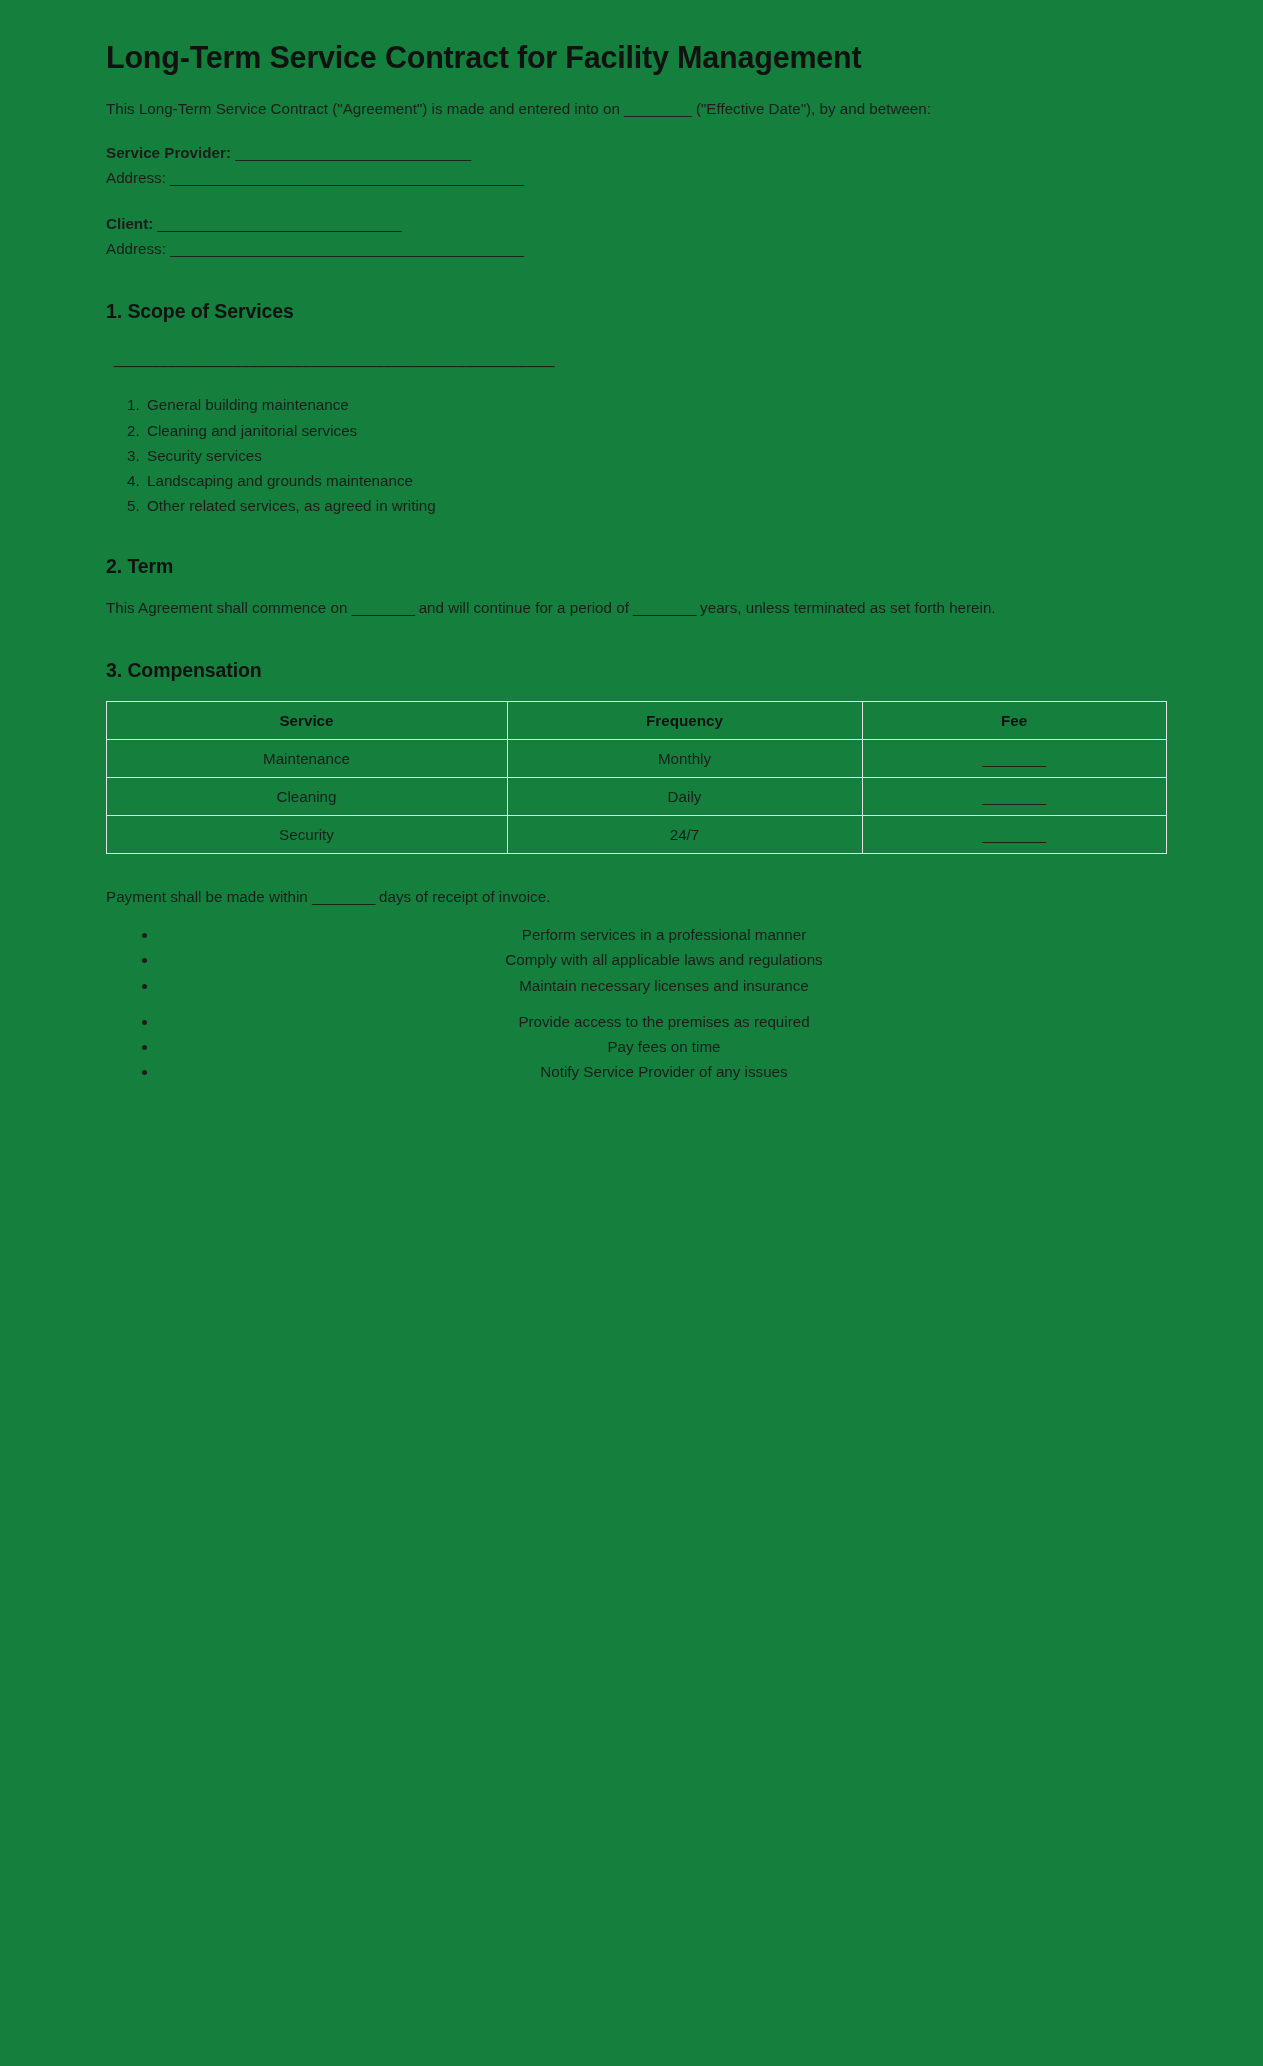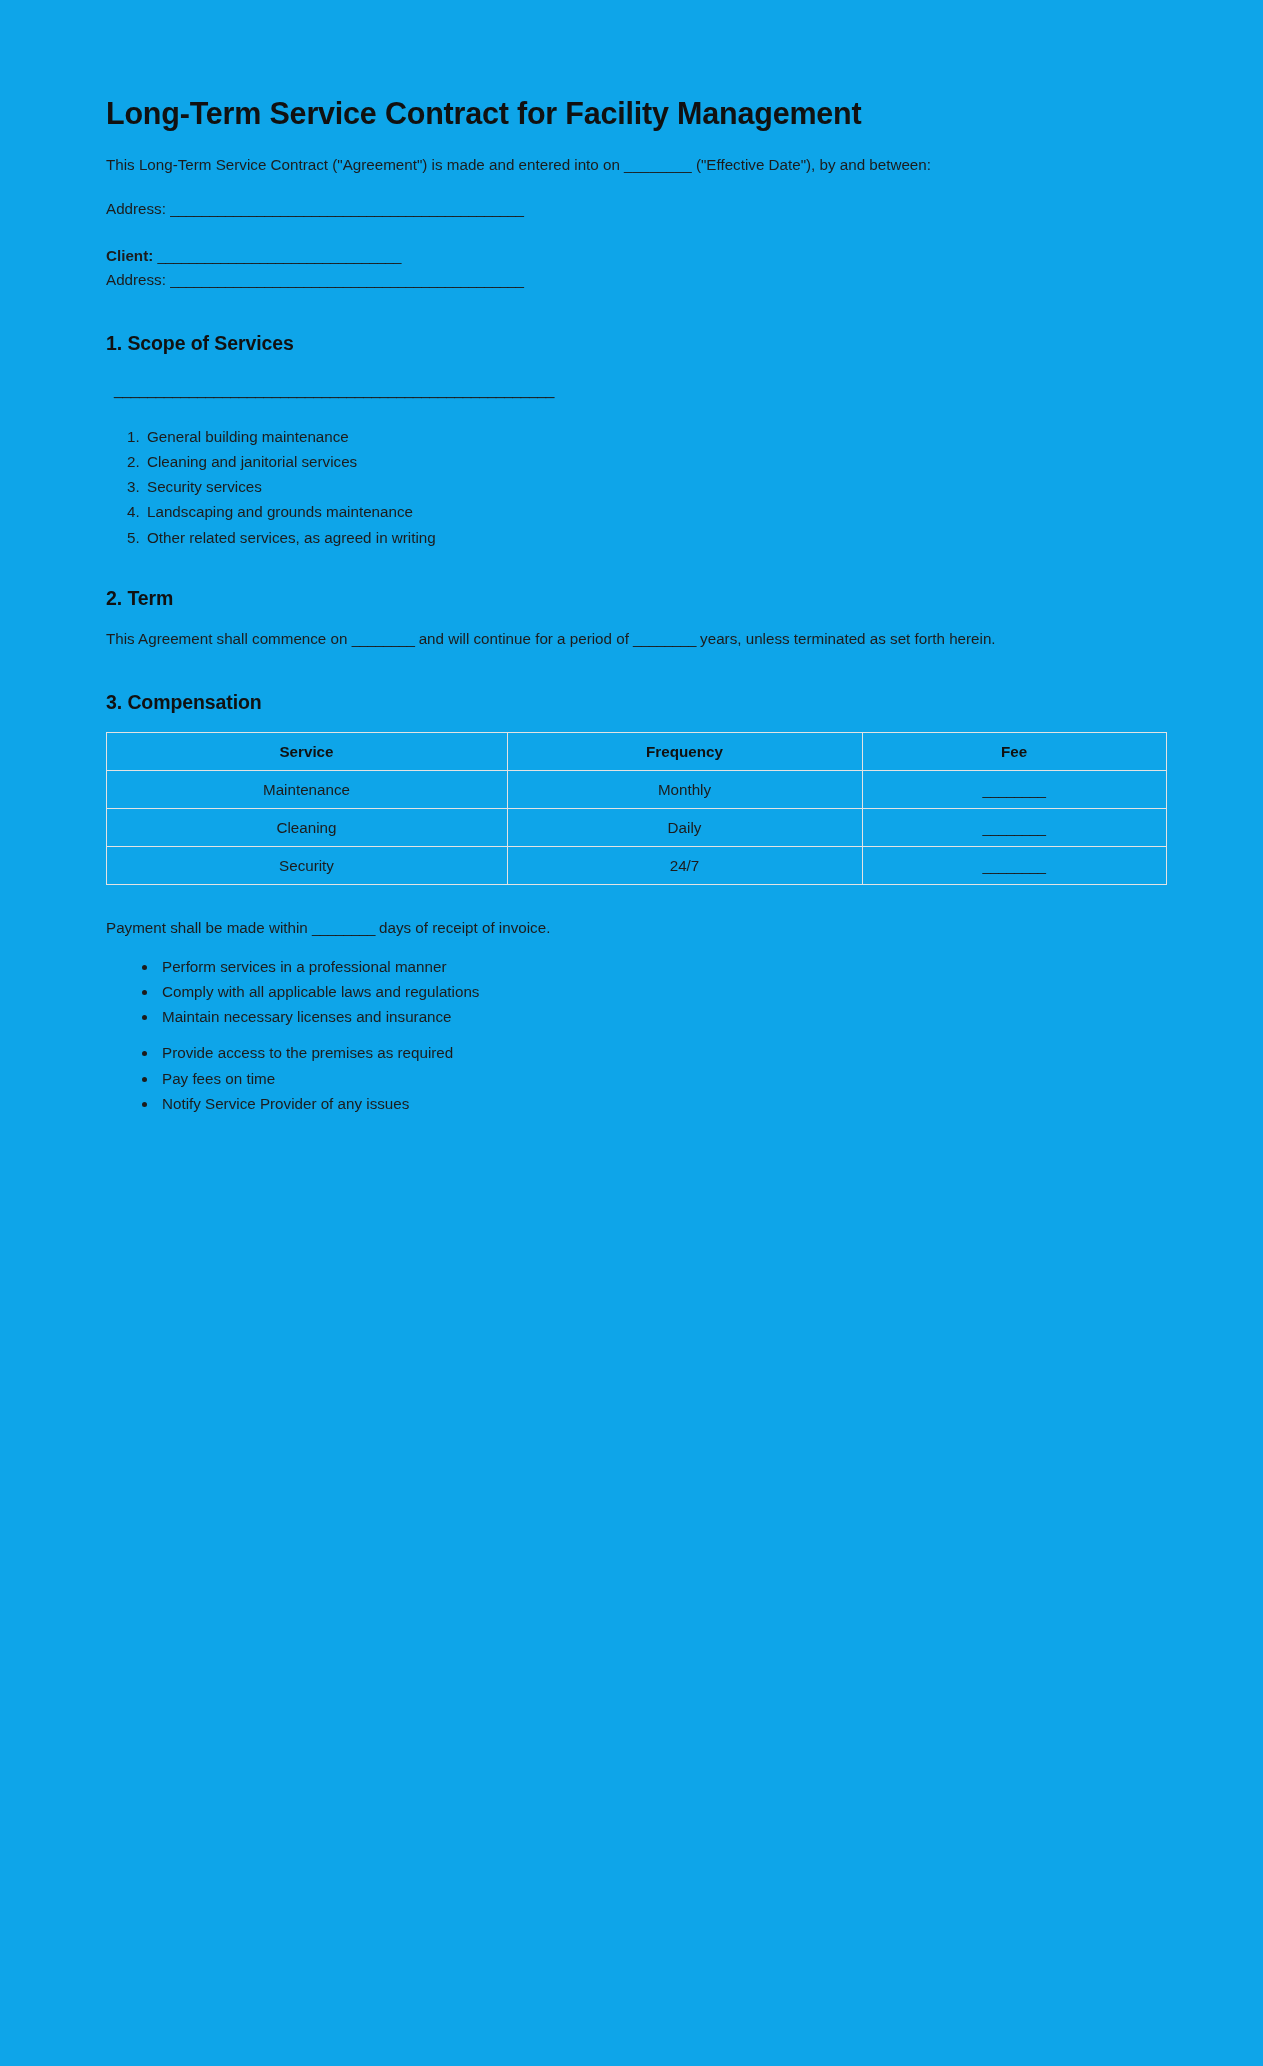--- a/index.html
+++ b/index.html
@@ -12,23 +12,23 @@
     min-height: 2066px;
     font-family: "Liberation Sans", sans-serif;
     color: #1a1a1a;
     -webkit-font-smoothing: antialiased;
   }
 
   .page {
     position: relative;
     width: 1263px;
     min-height: 2066px;
-    background: #0ea5e9;
+    background: #15803d;
     box-sizing: border-box;
-    padding: 96px 110px 60px 106px;
+    padding: 40px 110px 60px 106px;
   }
 
   .doc {
     width: 1060px;
   }
 
   
   .doc-title {
     font-size: 30.5px;
     font-weight: bold;
@@ -87,20 +87,21 @@
     padding-left: 3px;
     color: #1c1c1c;
   }
 
   ul.bul-list {
     margin: 18px 0 0 0;
     padding-left: 52px;
     font-size: 15.2px;
     line-height: 1.2;
     list-style-type: disc;
+    text-align: center;
   }
   ul.bul-list li {
     margin-bottom: 7px;
     padding-left: 4px;
     color: #1c1c1c;
   }
 
   
   .rule-blank {
     font-size: 16px;
@@ -150,20 +151,24 @@
 
 <div class="page">
   <div class="doc">
 
     <h1 class="doc-title">Long-Term Service Contract for Facility Management</h1>
 
     <p class="para">This Long-Term Service Contract ("Agreement") is made and entered into on ________ ("Effective Date"), by and between:</p>
 
     <div class="party-block">
       <p class="para tight">
+        <span class="label-bold">Service Provider:</span>
+        <span class="blank">______________________________</span>
+      </p>
+      <p class="para tight">
         <span>Address:</span>
         <span class="blank">_____________________________________________</span>
       </p>
     </div>
 
     <div class="gap-md"></div>
 
     <div class="party-block" style="margin-top:0">
       <p class="para tight">
         <span class="label-bold">Client:</span>

